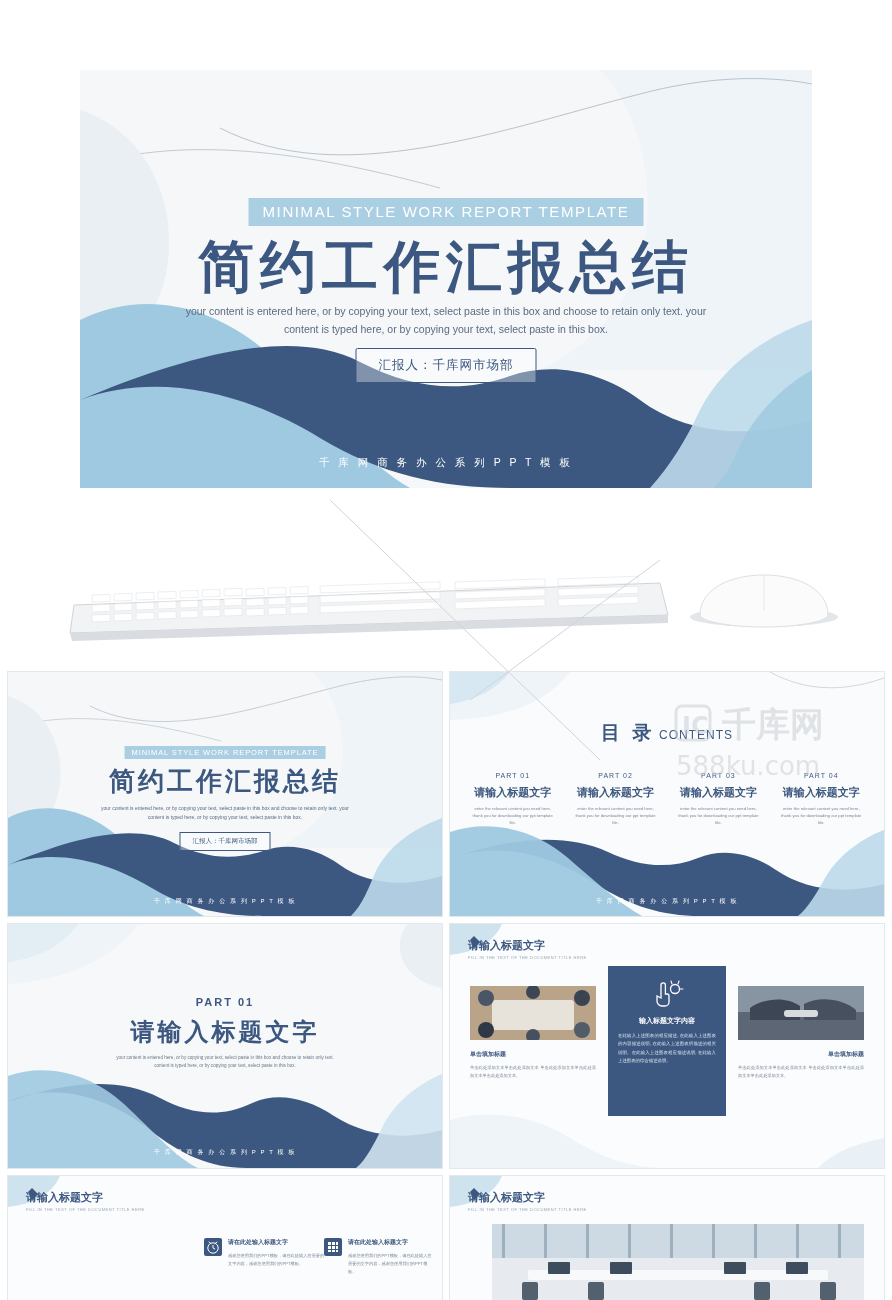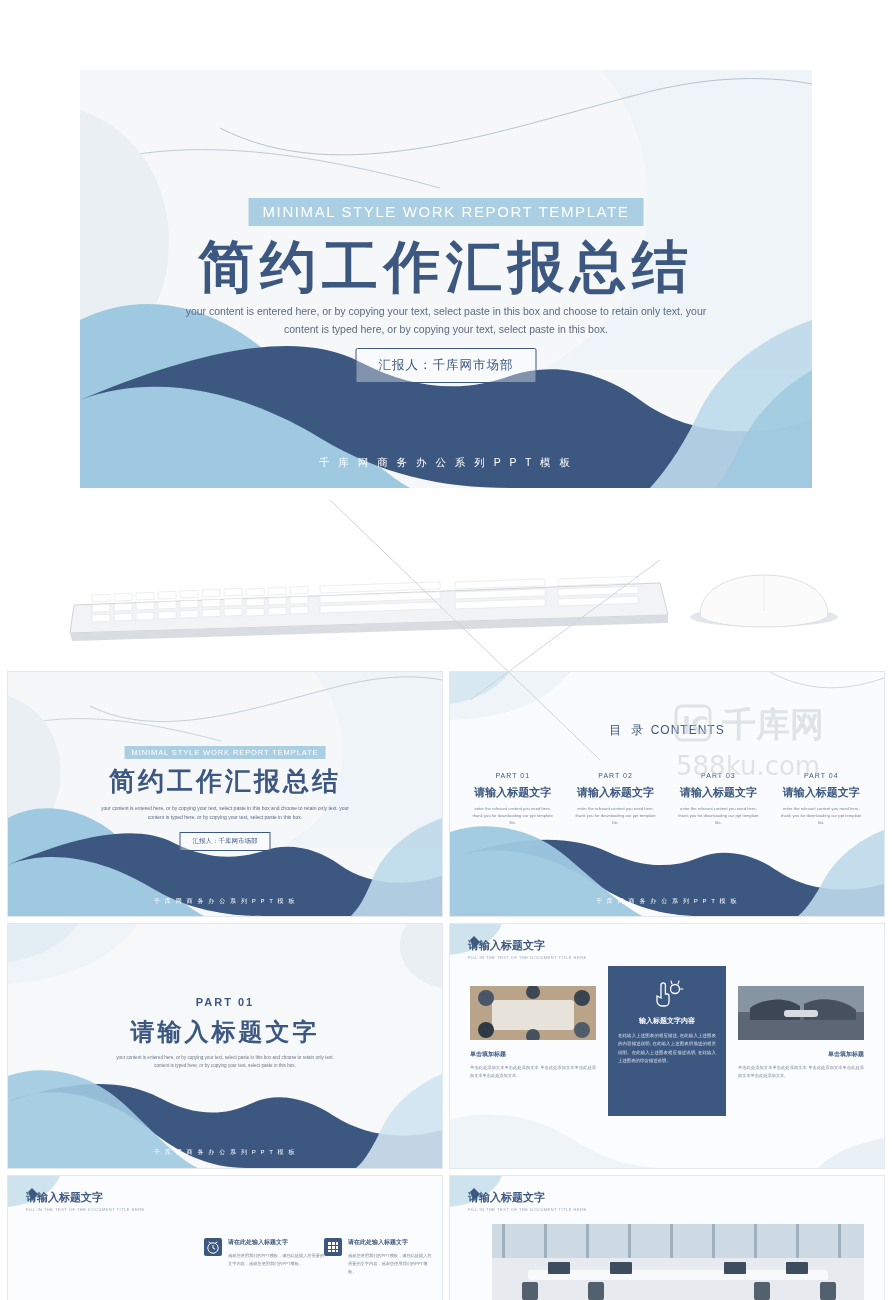--- a/index.html
+++ b/index.html
@@ -163,21 +163,21 @@
     <svg viewBox="0 0 434 244" preserveAspectRatio="none" style="position:absolute;inset:0;width:100%;height:100%;">
       <rect width="434" height="244" fill="#fafbfc"></rect>
       <path d="M0 0 L120 0 C96 30 60 46 0 48 Z" fill="#eef4f8"></path>
       <path d="M0 0 L60 0 C46 18 26 28 0 32 Z" fill="#cfe3ef" opacity=".7"></path>
       <path d="M320 0 C360 22 400 18 434 6" fill="none" stroke="#c6ced6" stroke-width=".8"></path>
       <path d="M0 186 C50 168 104 184 146 212 C180 234 212 244 250 244 L434 244 L434 212 C392 224 352 216 326 198 C300 180 272 176 248 186 C218 198 188 194 158 180 C116 160 58 166 0 186 Z" fill="#3d5880"></path>
       <path d="M0 160 C40 146 86 158 118 186 C146 210 170 232 192 244 L0 244 Z" fill="#9ec9e0" opacity=".95"></path>
       <path d="M434 158 C408 168 386 186 374 208 C366 222 358 236 348 244 L434 244 Z" fill="#bcd9ea" opacity=".9"></path>
     </svg>
     <div style="position:absolute;left:0;right:0;top:48px;text-align:center;white-space:nowrap;">
-      <span style="color:#3d5880;font-size:12px;font-weight:normal;letter-spacing:3px;font-family:'DejaVu Serif',serif;">目 录</span>
+      <span style="color:#3d5880;font-size:19px;font-weight:bold;letter-spacing:3px;font-family:'DejaVu Serif',serif;">目 录</span>
       <span style="color:#3d5880;font-size:12px;letter-spacing:1px;margin-left:0;">CONTENTS</span>
     </div>
     <div style="position:absolute;left:14px;right:14px;top:100px;display:flex;justify-content:space-between;">
       <div style="width:24%;text-align:center;">
         <div style="color:#3d5880;font-size:7px;letter-spacing:1px;">PART 01</div>
         <div style="color:#3d5880;font-size:11px;margin-top:6px;font-weight:bold;white-space:nowrap;">请输入标题文字</div>
         <div style="color:#7b8898;font-size:4.2px;line-height:1.7;margin-top:5px;padding:0 6px;">enter the relevant content you need here, thank you for downloading our ppt template file.</div>
       </div>
       <div style="width:24%;text-align:center;">
         <div style="color:#3d5880;font-size:7px;letter-spacing:1px;">PART 02</div>

